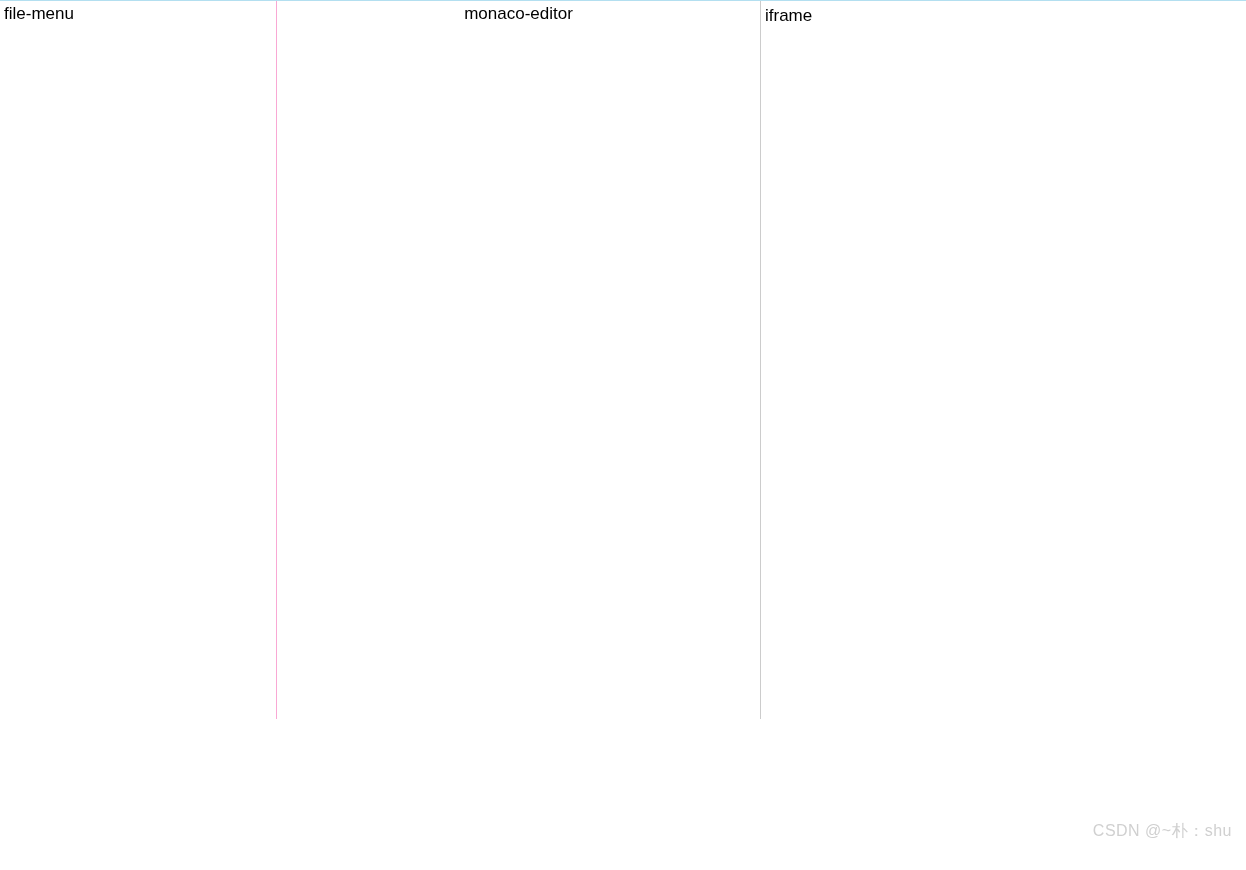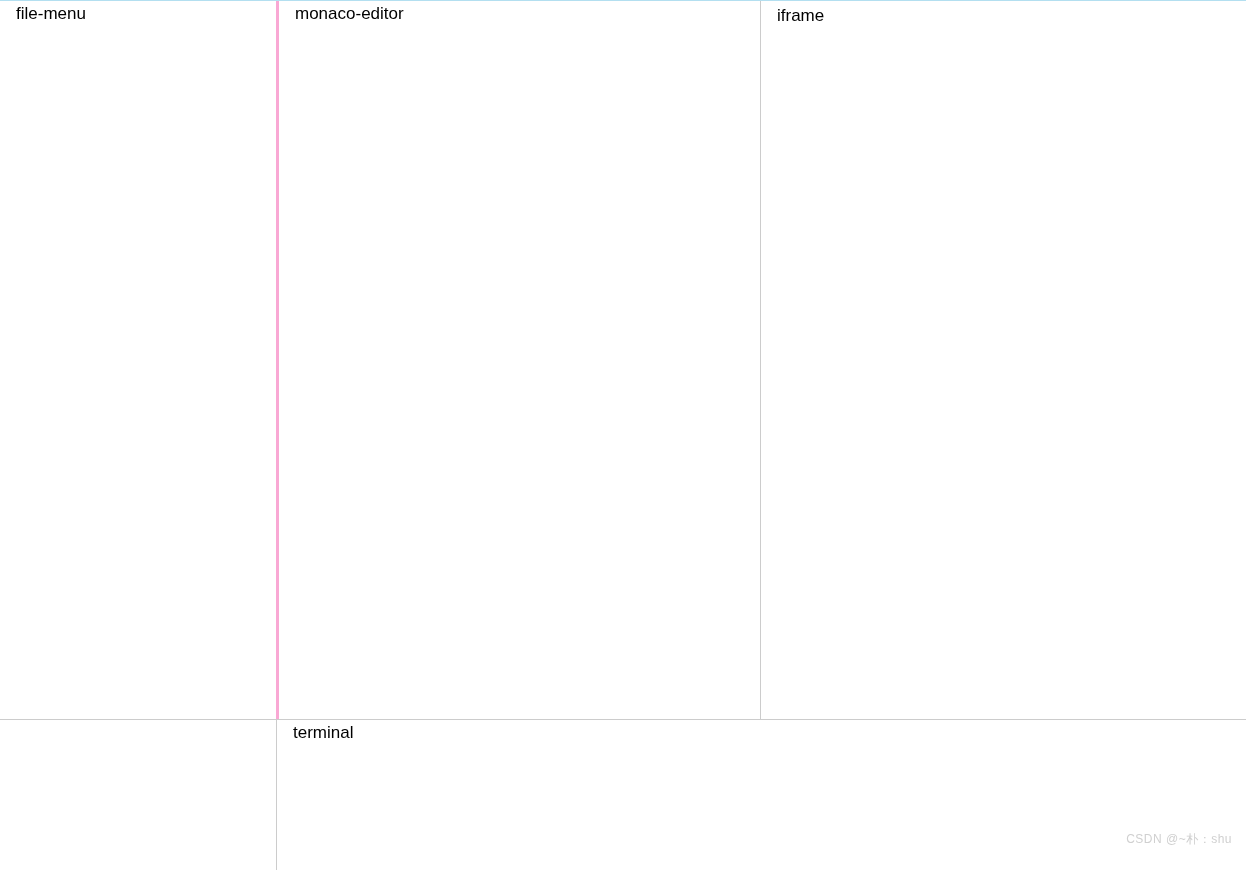--- a/index.html
+++ b/index.html
@@ -27,23 +27,24 @@
       height: 718px;
     }
     .file-menu {
       width: 276px;
       padding: 2px 4px;
       background: #fff;
     }
     .monaco-editor {
       width: 485px;
       padding: 2px 4px;
-      border-left: 3px solid #f9a8d4;
+      border-left: 1px solid #f9a8d4;
       border-right: 1px solid #ccc;
       background: #fff;
+      text-align: center;
     }
     .iframe-panel {
       flex: 1;
       padding: 4px 4px;
       background: #fff;
     }
     .bottom-row {
       display: flex;
       flex: 1;
       border-top: 1px solid #ccc;
@@ -52,48 +53,41 @@
       width: 276px;
     }
     .terminal {
       flex: 1;
       padding: 2px 4px;
       border-left: 1px solid #ccc;
       background: #fff;
     }
     .watermark {
       position: absolute;
-      bottom: 22px;
+      bottom: 28px;
       right: 14px;
-      font-size: 12px;
+      font-size: 16px;
       color: #d0d0d0;
       font-family: Arial, "Microsoft YaHei", sans-serif;
       letter-spacing: 0.5px;
     }
     .label {
       line-height: 1.3;
-      margin-left: 12px;
     }
   </style>
 </head>
 <body>
 
 <div class="container">
   <div class="top-row">
     <div class="file-menu">
       <span class="label">file-menu</span>
     </div>
     <div class="monaco-editor">
       <span class="label">monaco-editor</span>
     </div>
     <div class="iframe-panel">
       <span class="label">iframe</span>
     </div>
   </div>
-  <div class="bottom-row">
-    <div class="bottom-spacer"></div>
-    <div class="terminal">
-      <span class="label">terminal</span>
-    </div>
-  </div>
 </div>
 
 <div class="watermark">CSDN @~朴：shu</div>
 
 </body></html>

